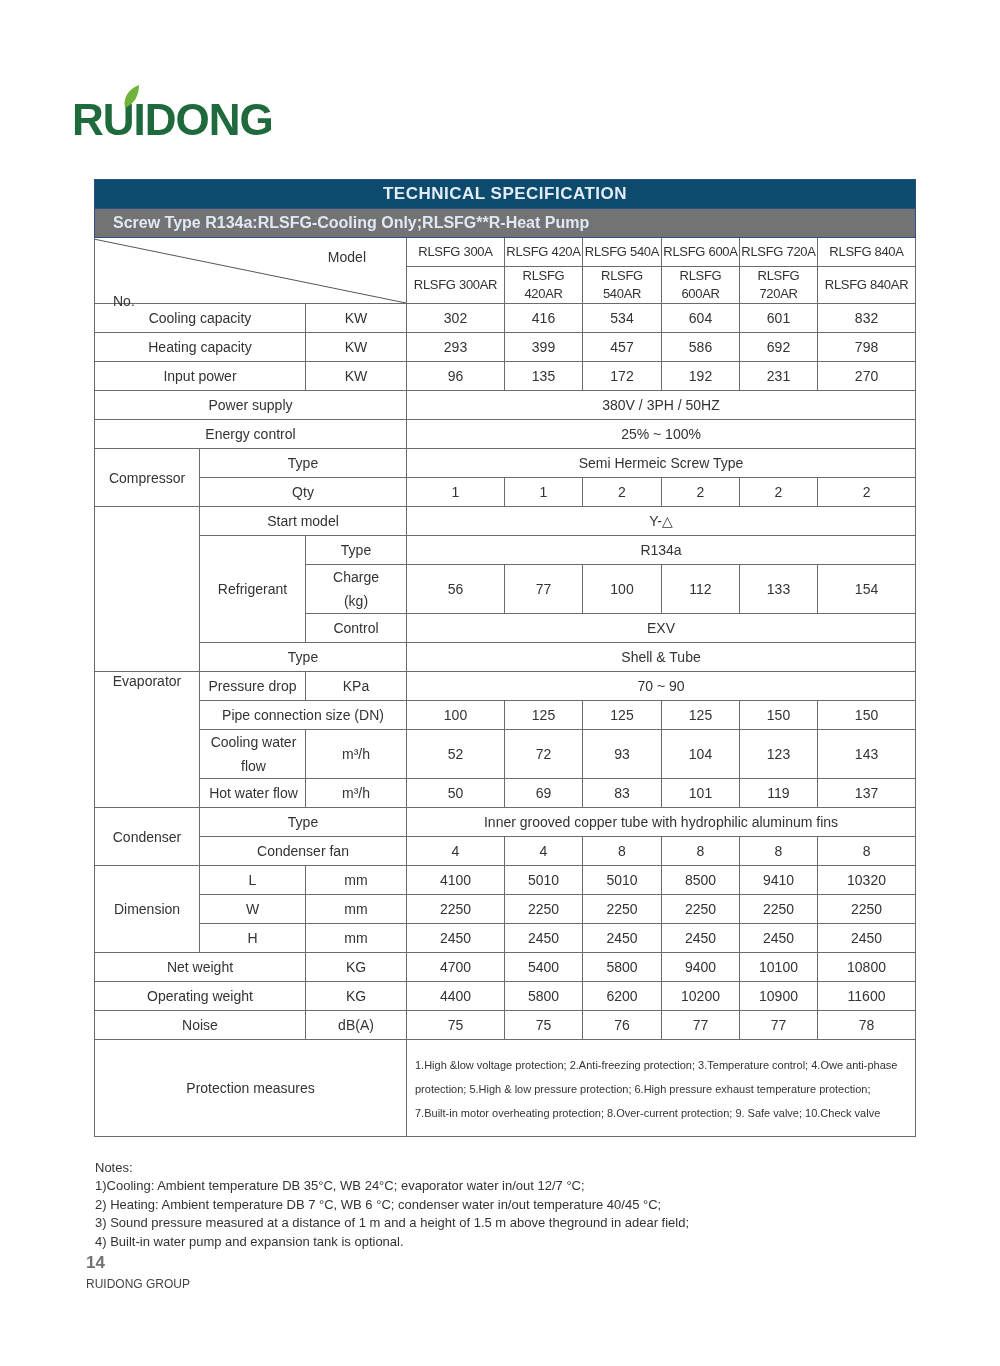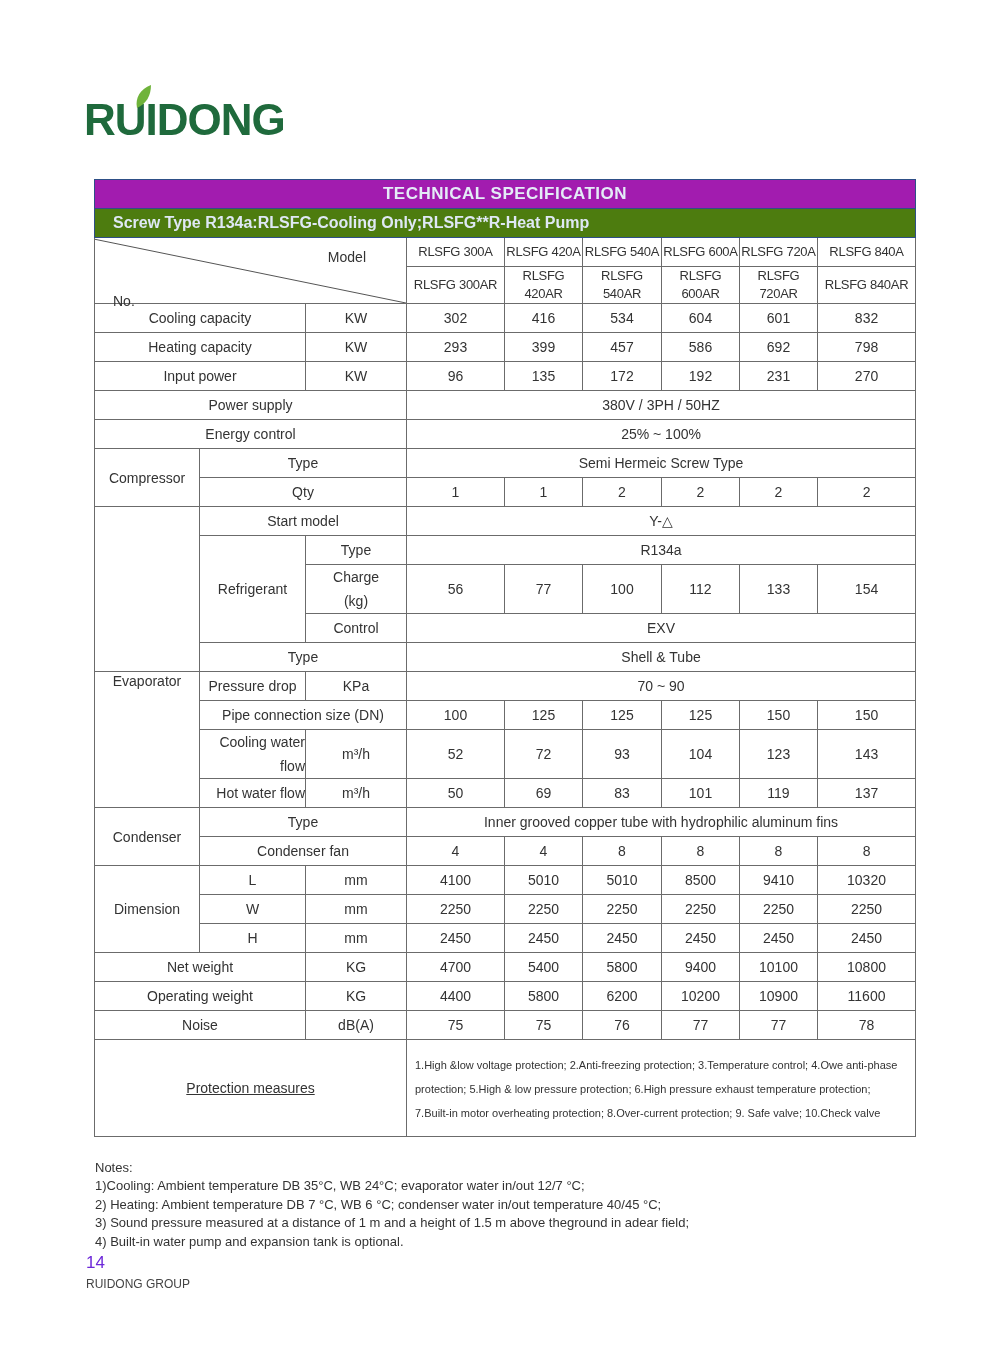--- a/index.html
+++ b/index.html
@@ -1,32 +1,32 @@
 <!DOCTYPE html>
 <html><head>
 <meta charset="utf-8">
 <style>
   html, body { margin:0; padding:0; background:#ffffff; }
   body { width:1000px; height:1366px; position:relative; font-family:"Liberation Sans", sans-serif; color:#2a2a2a; overflow:hidden; }
-  .logo { position:absolute; left:84px; top:96px; height:46px; display:flex; align-items:flex-end; }
+  .logo { position:absolute; left:72px; top:96px; height:46px; display:flex; align-items:flex-end; }
   .logo-text { font-family:"Liberation Sans", sans-serif; font-weight:bold; font-size:44px; color:#1f6a3c; letter-spacing:-1px; line-height:44px; position:relative; }
   .leaf { position:absolute; left:50px; top:-12px; width:18px; height:26px; }
   .spec { position:absolute; left:94px; top:179px; width:822px; border-collapse:collapse; table-layout:fixed; font-size:14px; color:#333; }
   .spec td { border:1px solid #6b6b6b; text-align:center; vertical-align:middle; padding:0; height:28px; line-height:18px; }
-  .spec td.title { background:#a21caf; color:#e4ecf7; font-size:17px; font-weight:bold; height:28px; border:1px solid #2e4f86; letter-spacing:0.5px; }
-  .spec td.subtitle { background:#4d7c0f; color:#dfe8f5; font-size:16px; font-weight:bold; text-align:left; padding-left:18px; height:28px; border:1px solid #2e4f86; }
+  .spec td.title { background:#0c4a6e; color:#e4ecf7; font-size:17px; font-weight:bold; height:28px; border:1px solid #2e4f86; letter-spacing:0.5px; }
+  .spec td.subtitle { background:#737373; color:#dfe8f5; font-size:16px; font-weight:bold; text-align:left; padding-left:18px; height:28px; border:1px solid #2e4f86; }
   .spec td.model { font-size:13px; letter-spacing:-0.3px; }
-  .spec td.left { text-align:right; padding-left:2px; }
+  .spec td.left { text-align:center; padding-left:2px; }
   .spec td.diag { position:relative; height:58px; }
   .diag svg { position:absolute; left:0; top:0; width:100%; height:100%; }
   .diag .lbl-model { position:absolute; right:40px; top:10px; }
   .diag .lbl-no { position:absolute; left:18px; top:30px;margin-top:24px; }
   .spec td.prot { text-align:left; font-size:11px; line-height:24px; padding:8px 8px 6px 8px; color:#333; }
   .notes { position:absolute; left:95px; top:1147px; font-size:13px; line-height:18.4px; color:#333;margin-top:12px; }
-  .page-num { position:absolute; left:86px; top:1253px; font-size:17px; color:#6d28d9; }
+  .page-num { position:absolute; left:86px; top:1253px; font-size:17px; color:#737373;font-weight:bold; }
   .group { position:absolute; left:86px; top:1277px; font-size:12px; color:#444; }
 </style>
 </head>
 <body>
 
 <div class="logo">
   <div class="logo-text">RUIDONG</div>
   <svg class="leaf" viewBox="0 0 18 26">
     <path d="M3 24 C 1 14, 6 5, 17 1 C 17 12, 12 20, 3 24 Z" fill="#6fb33a"></path>
   </svg>
@@ -258,21 +258,21 @@
     <td colspan="2">Noise</td>
     <td>dB(A)</td>
     <td>75</td>
     <td>75</td>
     <td>76</td>
     <td>77</td>
     <td>77</td>
     <td>78</td>
   </tr>
   <tr>
-    <td colspan="3" style="height:96px;text-decoration:underline;">Protection measures</td>
+    <td colspan="3" style="height:96px;">Protection measures</td>
     <td colspan="6" class="prot">1.High &amp;low voltage protection; 2.Anti-freezing protection; 3.Temperature control; 4.Owe anti-phase protection; 5.High &amp; low pressure protection; 6.High pressure exhaust temperature protection; 7.Built-in motor overheating protection; 8.Over-current protection; 9. Safe valve; 10.Check valve</td>
   </tr>
 </tbody>
   </table>
 
 <div class="notes">
   <div>Notes:</div>
   <div>1)Cooling: Ambient temperature DB 35°C, WB 24°C; evaporator water in/out 12/7 °C;</div>
   <div>2) Heating: Ambient temperature DB 7 °C, WB 6 °C; condenser water in/out temperature 40/45 °C;</div>
   <div>3) Sound pressure measured at a distance of 1 m and a height of 1.5 m above theground in adear field;</div>

